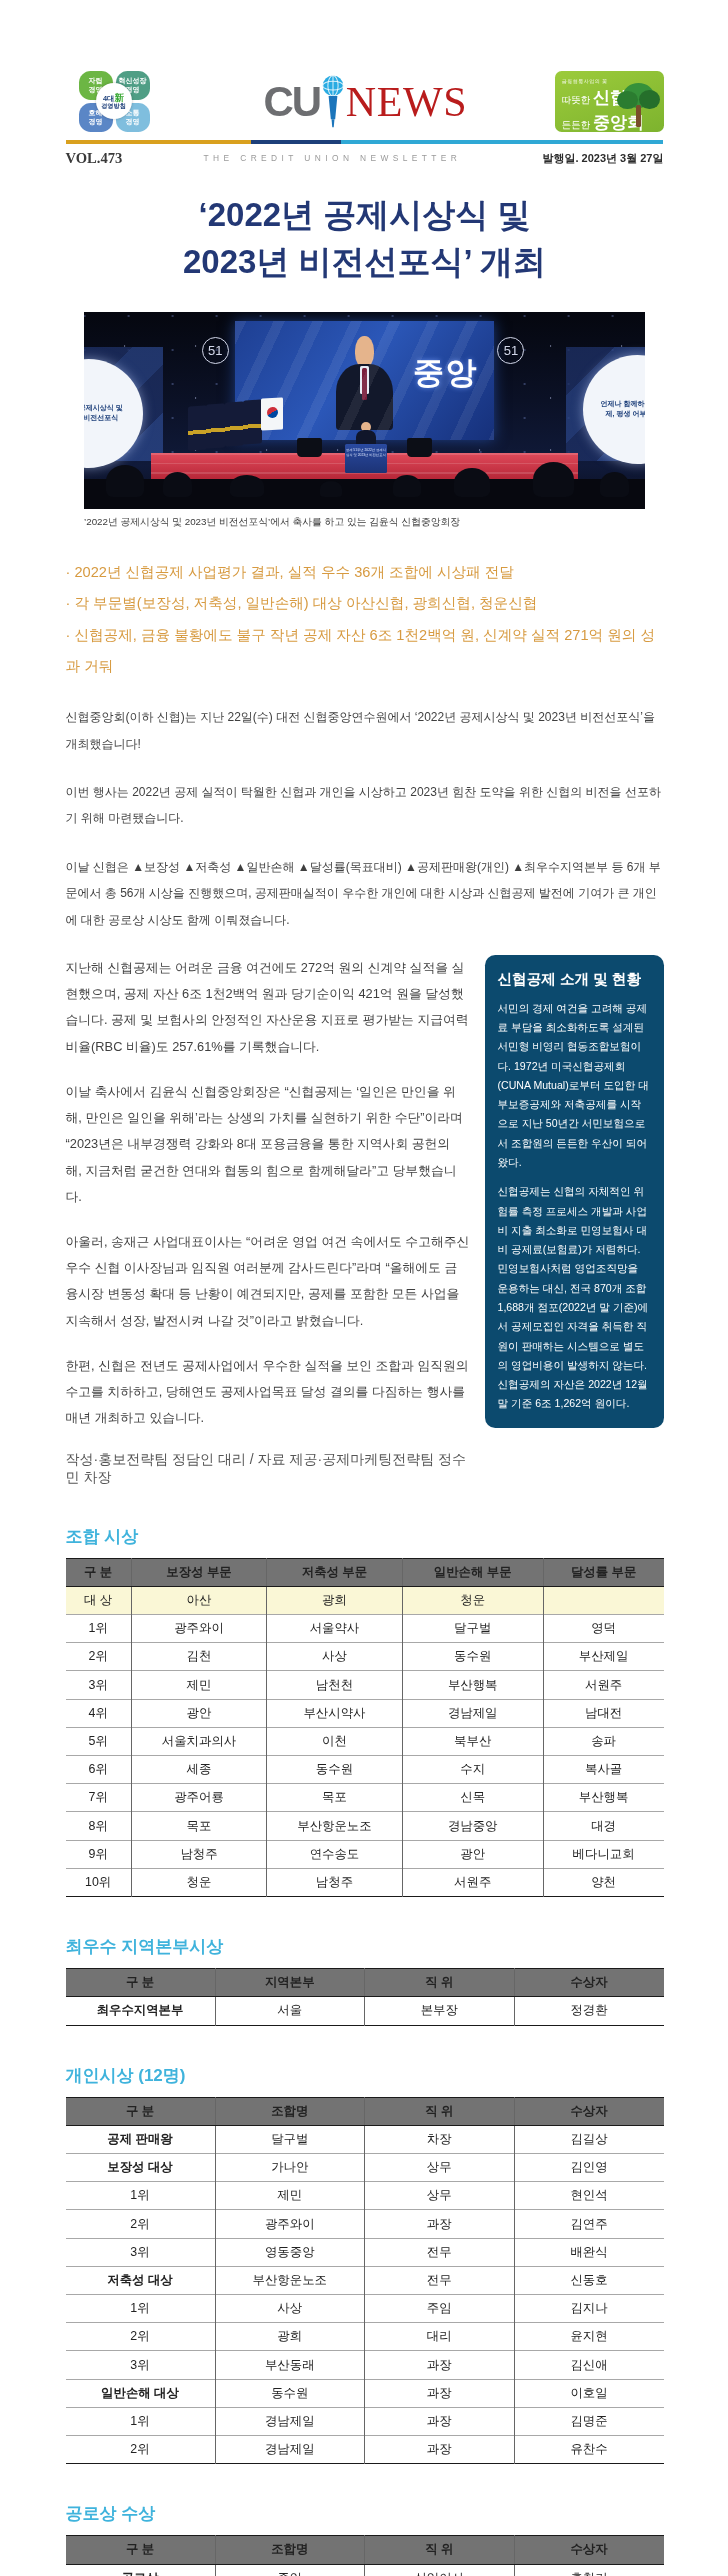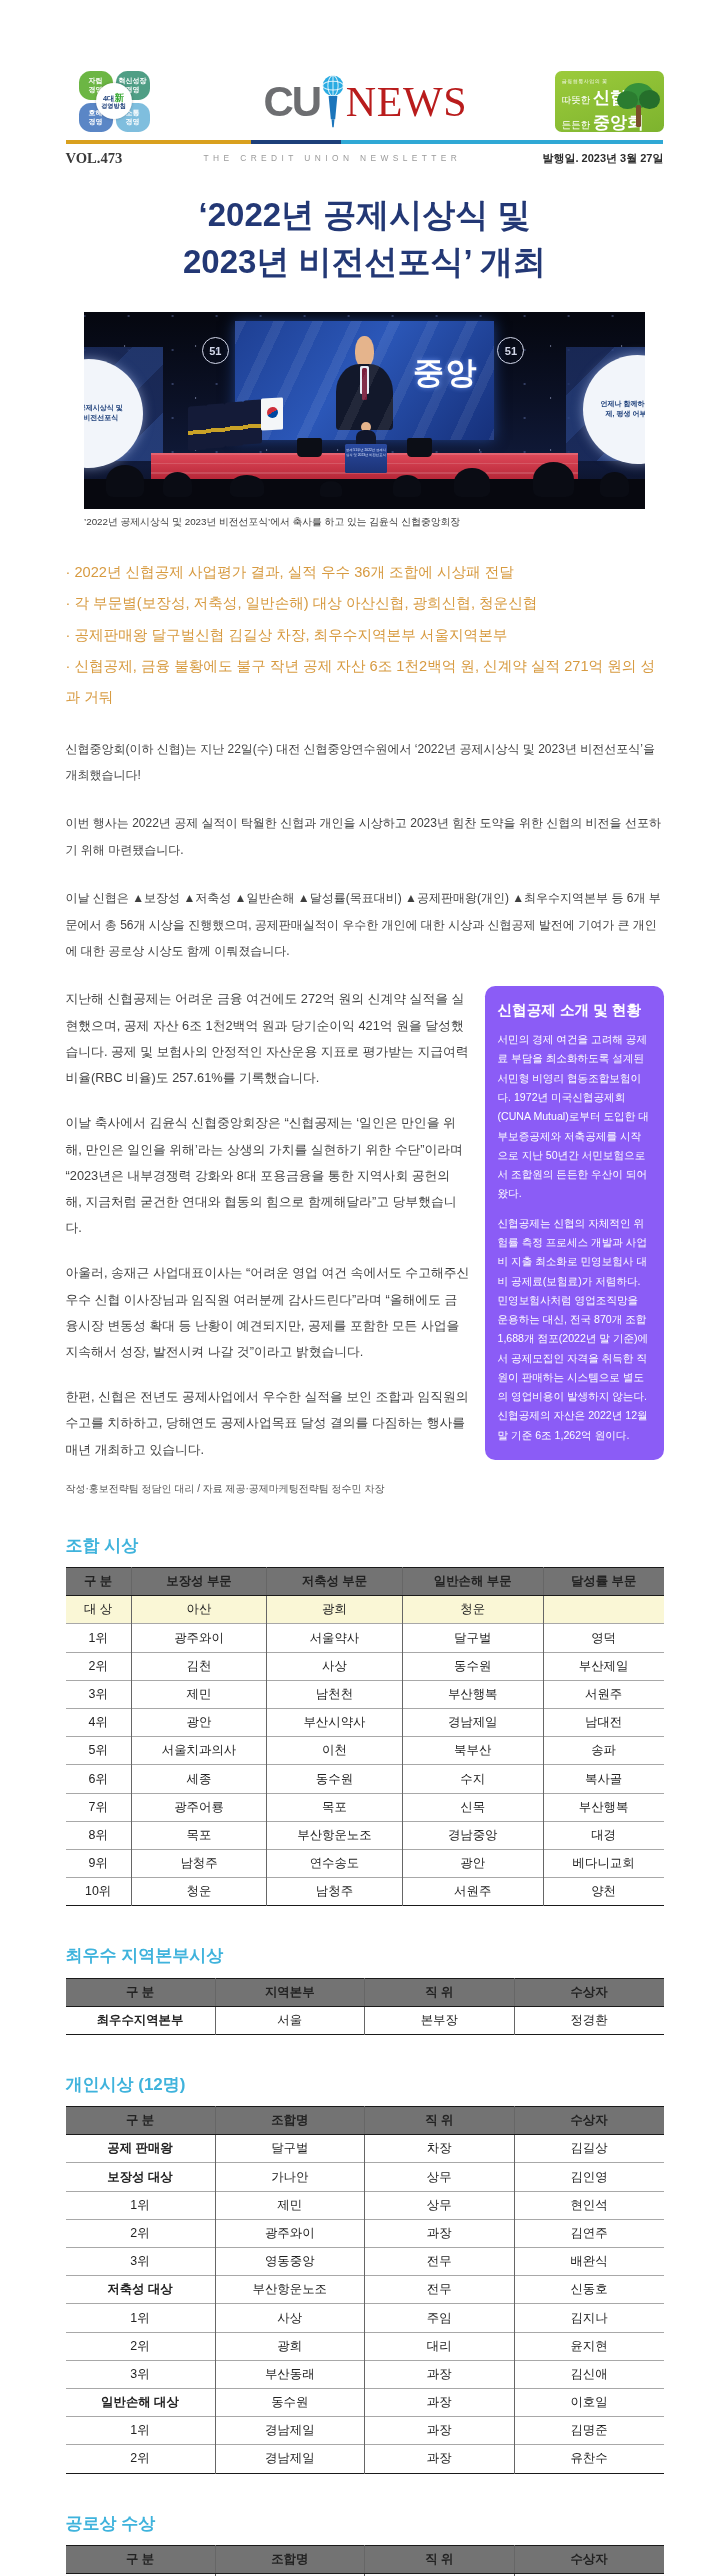--- a/index.html
+++ b/index.html
@@ -61,21 +61,21 @@
   .ph-screen{position:absolute;left:27%;top:5%;width:46%;height:60%;
              background:linear-gradient(130deg,#1e3f92 0%,#2b57b8 45%,#16307a 100%);box-shadow:0 0 13px rgba(43,92,192,.6);}
   .ph-screen::after{content:"";position:absolute;inset:0;background:repeating-linear-gradient(115deg,rgba(255,255,255,.07) 0 10.2px,transparent 10.2px 35px);}
   .ph-man{position:absolute;left:38%;top:12%;width:24%;height:80%;}
   .ph-head{position:absolute;left:34%;top:0;width:32%;height:34%;background:#e5b48c;border-radius:46%;}
   .ph-suit{position:absolute;left:4%;top:30%;width:92%;height:70%;background:#12182b;border-radius:42% 42% 6% 6%;}
   .ph-shirt{position:absolute;left:42%;top:32%;width:16%;height:30%;background:#e8ecf5;border-radius:1.5px;}
   .ph-tie{position:absolute;left:46.5%;top:34%;width:7%;height:34%;background:#7a1f3d;border-radius:1.5px;}
   .ph-word{position:absolute;right:6%;top:26%;color:#fff;font-size:31px;font-weight:800;letter-spacing:1.5px;text-shadow:0 0 5.8px rgba(120,160,255,.8);}
   .ring51{position:absolute;width:25px;height:25px;border:1.5px solid #e7ecff;border-radius:50%;color:#e7ecff;
-          font-size:11px;font-weight:700;display:flex;align-items:center;justify-content:center;opacity:.9;}
+          font-size:13px;font-weight:400;display:flex;align-items:center;justify-content:center;opacity:.9;}
   .r51-a{left:21%;top:13%;} .r51-b{right:21.5%;top:13%;}
   .ph-circle{position:absolute;width:109px;height:109px;background:#f2f5fa;border-radius:50%;box-shadow:0 0 10.2px rgba(200,215,255,.5);
              display:flex;align-items:center;justify-content:center;text-align:center;color:#1d3f7a;font-weight:700;}
   .ph-circle.left{left:-50px;top:24%;} .ph-circle.right{right:-47px;top:22%;}
   .ph-circle span{width:72%;font-size:7px;line-height:1.5;}
   .ph-flag{position:absolute;width:19px;height:44px;background:linear-gradient(180deg,#141b38 55%,#c9a227 55% 64%,#141b38 64%);
            border-radius:2.2px;transform:skewY(-4deg);}
   .f1{left:18.5%;top:48%;} .f2{left:21.8%;top:47%;} .f3{left:25.1%;top:46%;} .f4{left:28.4%;top:45%;}
   .kr-flag{position:absolute;left:31.5%;top:44%;width:22px;height:32px;background:#f4f6f8;border-radius:1.5px;transform:skewY(-3deg);}
   .kr-circle{position:absolute;left:5.8px;top:8.7px;width:11px;height:11px;border-radius:50%;
@@ -100,22 +100,22 @@
 
   
   .bullets{margin-top:28px;}
   .bullet{color:#d79a40;font-size:14.6px;font-weight:400;line-height:2.15;}
 
   
   .paras p, .lcol p{font-size:12px;line-height:2.2;margin:22px 0 0;color:#3f3f3f;}
   .two-col{display:flex;gap:14.6px;margin-top:22px;}
   .lcol{flex:1;min-width:0;}
   .lcol p{font-size:12.8px;line-height:2.05;margin:0 0 19px;}
-  .byline{font-size:10px;color:#555;margin-top:19px;}
-  .sidebox{width:179px;flex:none;background:#8b5cf6;border-radius:10.2px;padding:14.6px 13px;box-sizing:border-box;
+  .byline{font-size:14px;color:#555;margin-top:19px;}
+  .sidebox{width:179px;flex:none;background:#0c4a6e;border-radius:10.2px;padding:14.6px 13px;box-sizing:border-box;
            color:#fff;align-self:flex-start;}
   .sidebox h3{margin:0 0 10.2px;font-size:14.6px;font-weight:800;color:#fff;}
   .sidebox p{font-size:10.6px;line-height:1.82;margin:0 0 10.2px;color:#fff;}
   .sidebox p:last-child{margin-bottom:0;}
 
   
   .sec{margin-top:38px;}
   .sec-h{margin:0;font-size:17px;font-weight:800;color:#3fb3dc;}
   table.tbl{width:100%;border-collapse:collapse;margin-top:10.2px;border-top:1.5px solid #1a1a1a;border-bottom:1.5px solid #1a1a1a;}
   .tbl th{background:#737373;font-weight:700;border-bottom:1.5px solid #1a1a1a;}
@@ -236,21 +236,20 @@
     <div class="aud-head a6"></div>
     <div class="aud-head a7"></div>
     <div class="aud-head a8"></div>
   </div>
 
   <div class="caption">’2022년 공제시상식 및 2023년 비전선포식’에서 축사를 하고 있는 김윤식 신협중앙회장</div>
 
   <div class="bullets">
       <div class="bullet">· 2022년 신협공제 사업평가 결과, 실적 우수 36개 조합에 시상패 전달</div>
       <div class="bullet">· 각 부문별(보장성, 저축성, 일반손해) 대상 아산신협, 광희신협, 청운신협</div>
-      <div class="bullet">· 공제판매왕 달구벌신협 김길상 차장, 최우수지역본부 서울지역본부</div>
       <div class="bullet">· 신협공제, 금융 불황에도 불구 작년 공제 자산 6조 1천2백억 원, 신계약 실적 271억 원의 성과 거둬</div>
     </div>
 
   <div class="paras">
       <p>신협중앙회(이하 신협)는 지난 22일(수) 대전 신협중앙연수원에서 ‘2022년 공제시상식 및 2023년 비전선포식’을 개최했습니다!</p>
       <p>이번 행사는 2022년 공제 실적이 탁월한 신협과 개인을 시상하고 2023년 힘찬 도약을 위한 신협의 비전을 선포하기 위해 마련됐습니다.</p>
       <p>이날 신협은 ▲보장성 ▲저축성 ▲일반손해 ▲달성률(목표대비) ▲공제판매왕(개인) ▲최우수지역본부 등 6개 부문에서 총 56개 시상을 진행했으며, 공제판매실적이 우수한 개인에 대한 시상과 신협공제 발전에 기여가 큰 개인에 대한 공로상 시상도 함께 이뤄졌습니다.</p>
     </div>
 
   <div class="two-col">

